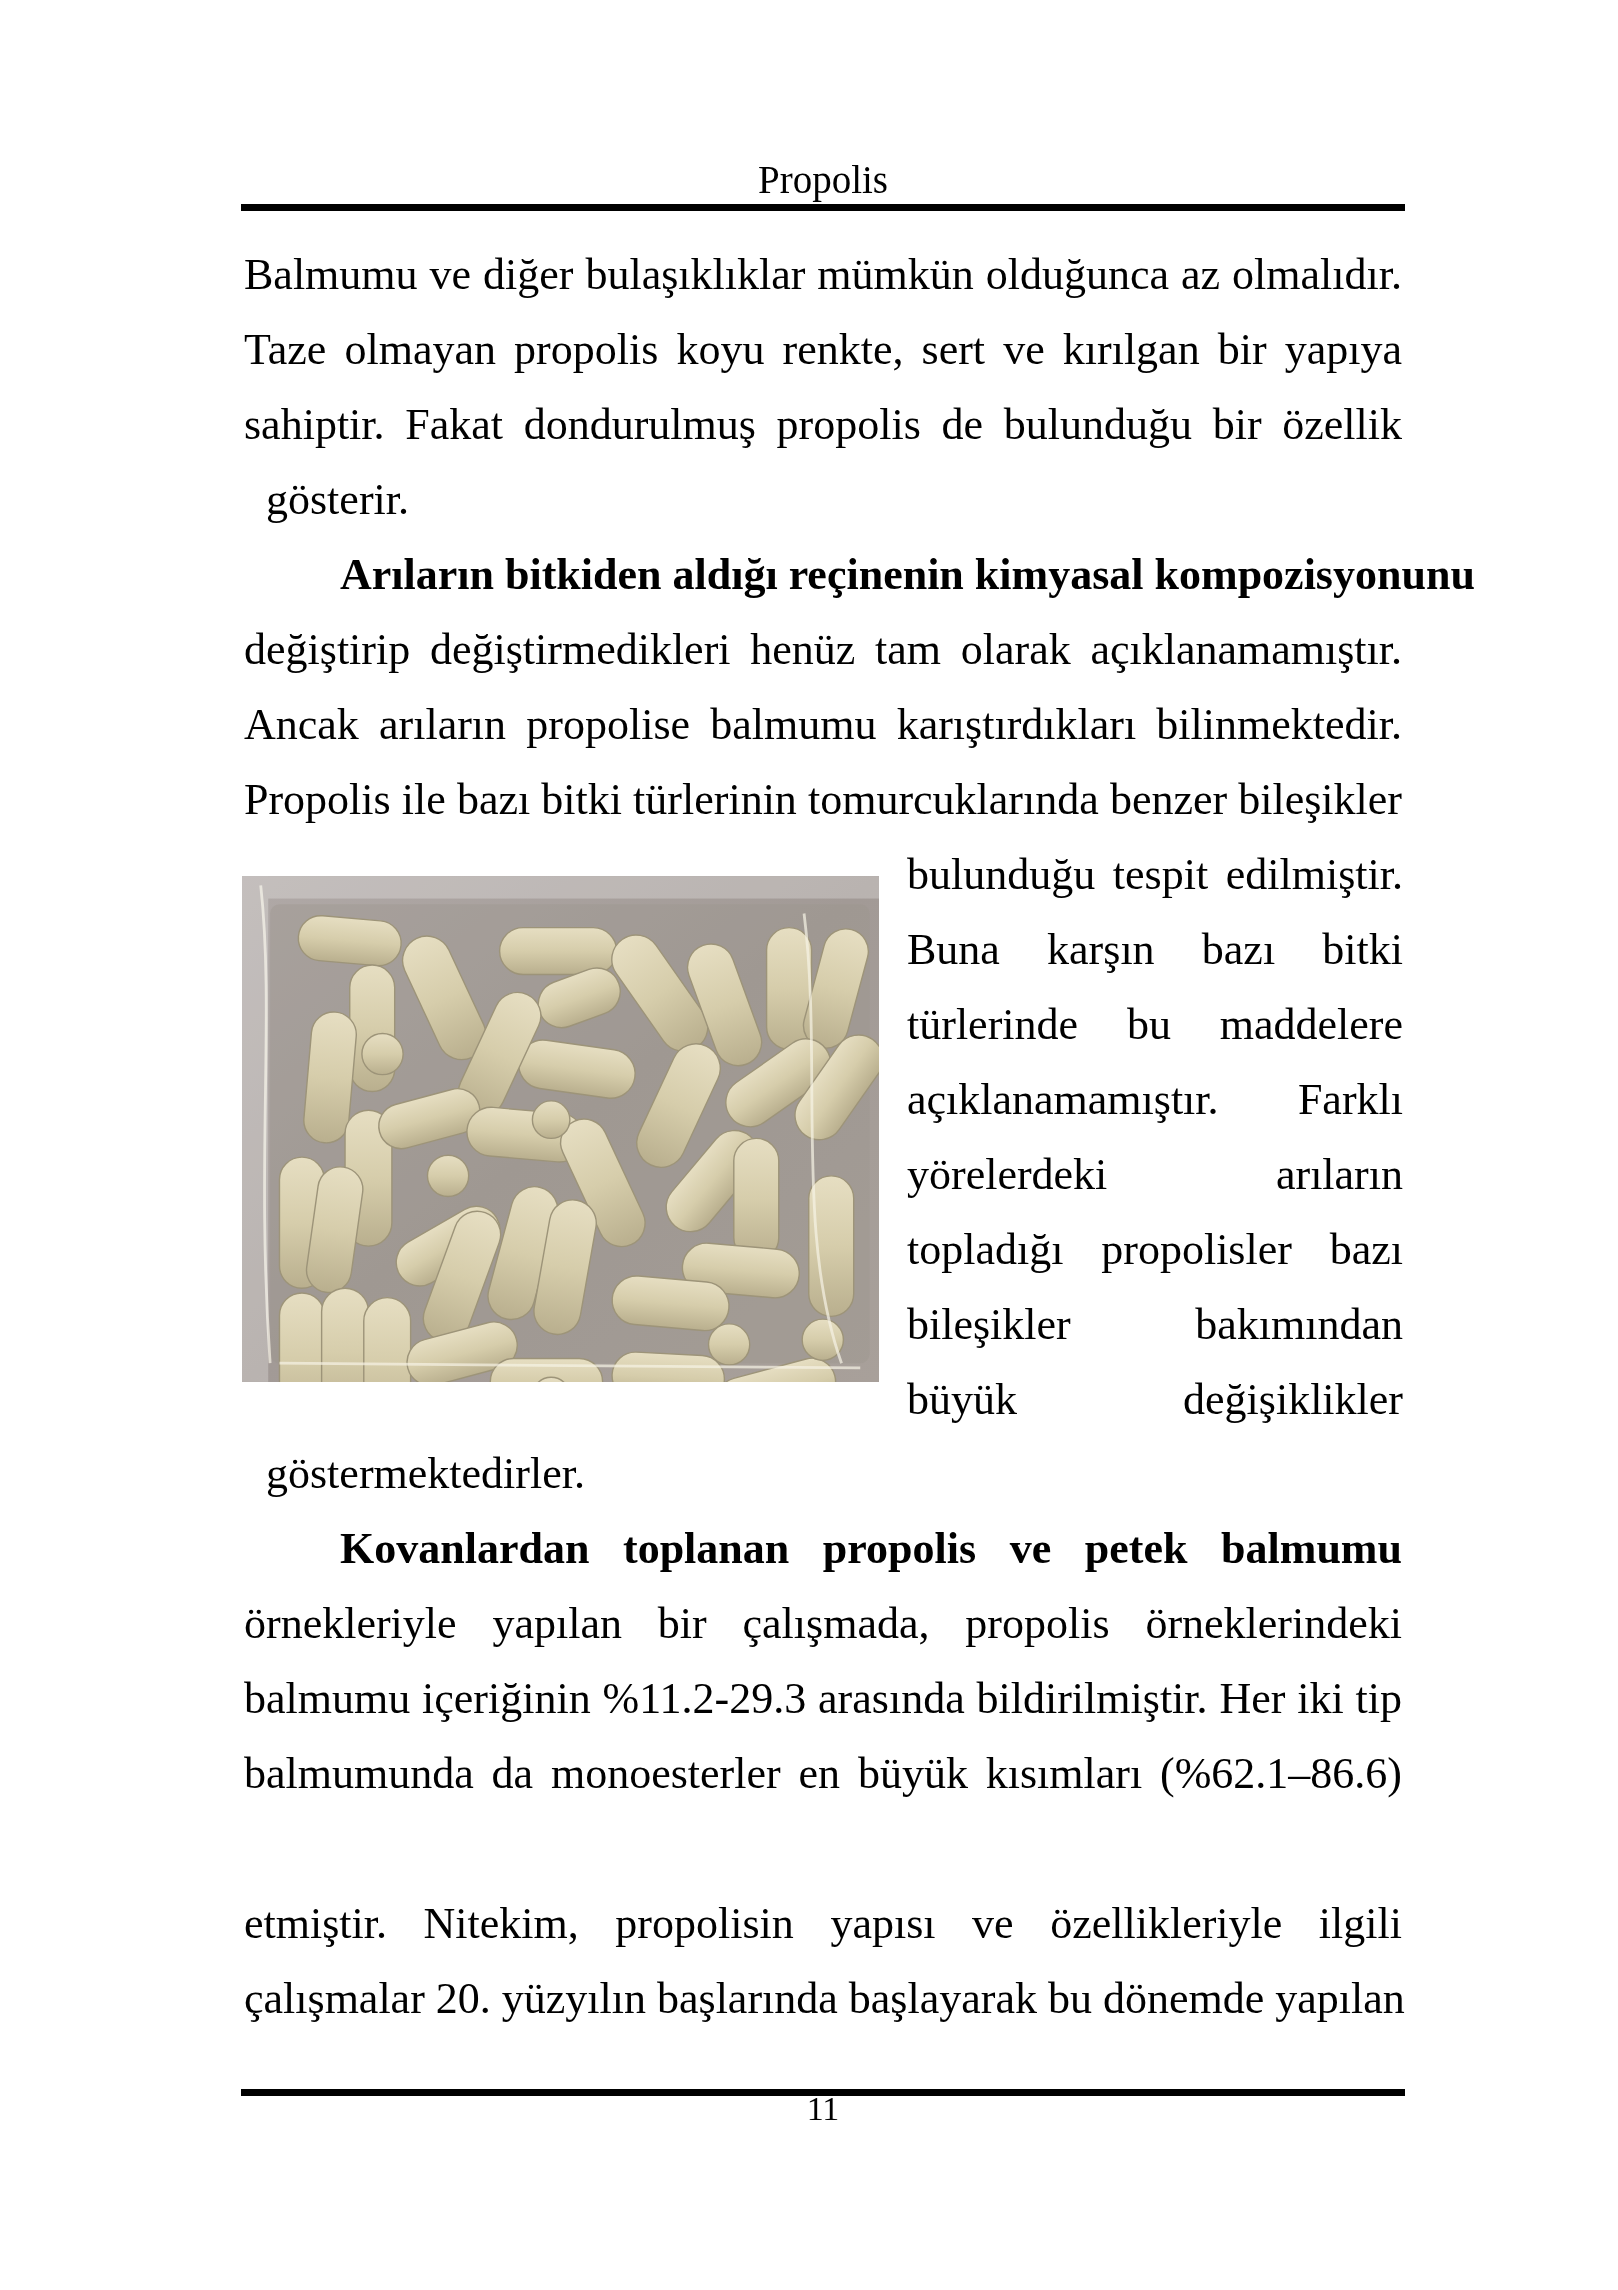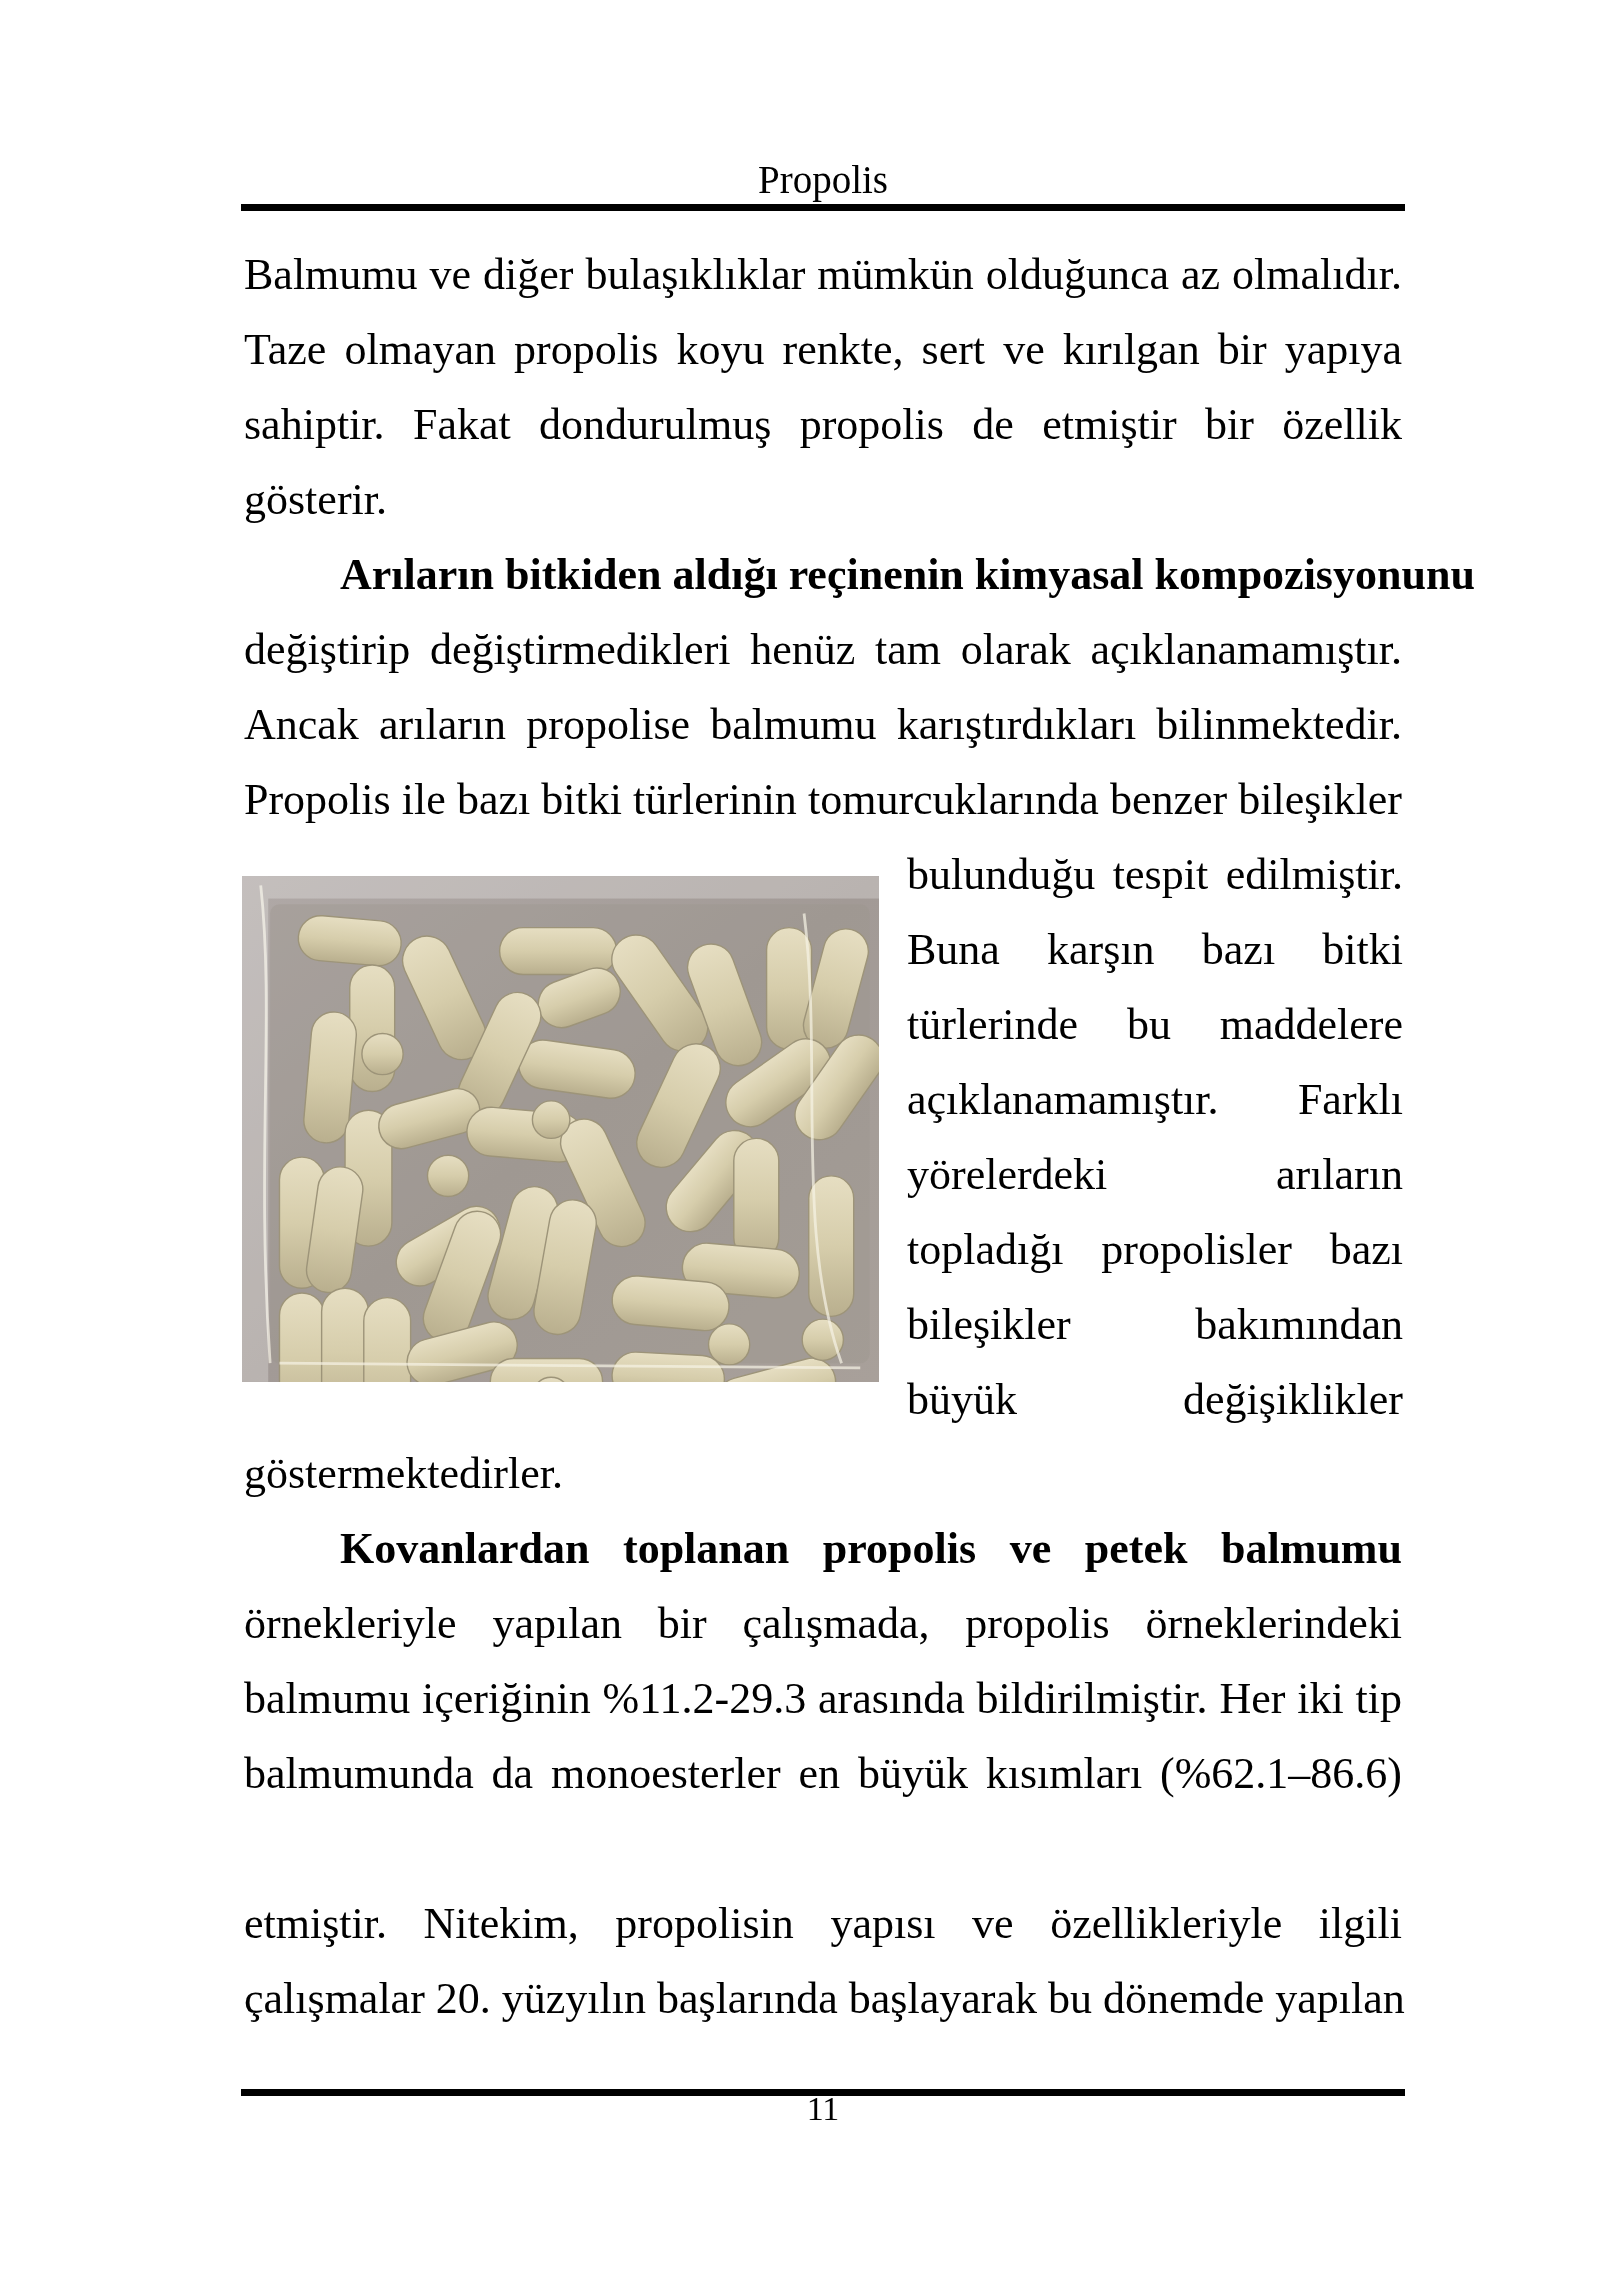--- a/index.html
+++ b/index.html
@@ -11,36 +11,36 @@
   .rule { position: absolute; left: 229px; width: 1164px; height: 6.6px; background: #000; }
   .rule.top { top: 204px; }
   .rule.bottom { top: 2089px; }
   .page-number { position: absolute; left: 229px; width: 1164px; top: 2092px;
                  text-align: center; font-size: 34px; line-height: 34px; }
   .line { position: absolute; font-size: 44px; line-height: 52px; white-space: nowrap; }
   .full { left: 232px; width: 1158px; }
   .indent { left: 328px; width: 1062px; font-weight: bold; }
   .col { left: 895px; width: 496px; }
   .just { text-align: justify; text-align-last: justify; }
-  .left { text-align: left; }
+  .left { text-align: left; margin-left: 22px; }
   .photo { position: absolute; left: 230px; top: 876px; width: 637px; height: 506px;
            background: #a39b98; overflow: hidden; }
   .photo svg { display: block; }
 </style>
 </head>
 <body>
 
 <div class="page">
 
   <div class="header-title">Propolis</div>
   <div class="rule top"></div>
 
   <div class="line full just" style="top:249px">Balmumu ve diğer bulaşıklıklar mümkün olduğunca az olmalıdır.</div>
   <div class="line full just" style="top:324px">Taze olmayan propolis koyu renkte, sert ve kırılgan bir yapıya</div>
-  <div class="line full just" style="top:399px">sahiptir. Fakat dondurulmuş propolis de etmiştir bir özellik</div>
+  <div class="line full just" style="top:399px">sahiptir. Fakat dondurulmuş propolis de bulunduğu bir özellik</div>
   <div class="line full left" style="top:474px">gösterir.</div>
 
   <div class="line indent just" style="top:549px">Arıların bitkiden aldığı reçinenin kimyasal kompozisyonunu</div>
   <div class="line full just" style="top:624px">değiştirip değiştirmedikleri henüz tam olarak açıklanamamıştır.</div>
   <div class="line full just" style="top:699px">Ancak arıların propolise balmumu karıştırdıkları bilinmektedir.</div>
   <div class="line full just" style="top:774px">Propolis ile bazı bitki türlerinin tomurcuklarında benzer bileşikler</div>
 
   <div class="photo">
     <svg width="637" height="506" viewBox="0 0 680 540" xmlns="http://www.w3.org/2000/svg">
       <defs>

